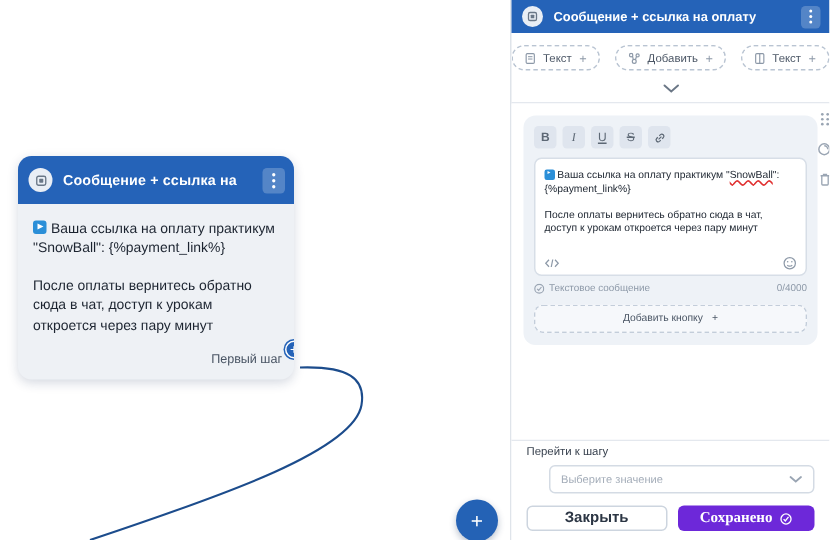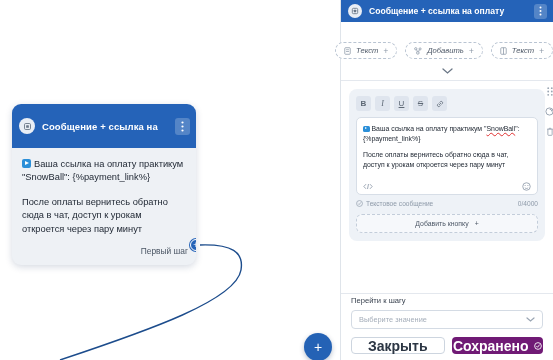--- a/index.html
+++ b/index.html
@@ -25,21 +25,21 @@
     left: 12px; top: 104px;
     width: 184px;
     background: #eef1f5;
     border-radius: 9px;
     box-shadow: 0 2px 7px rgba(20,45,90,.18);
     overflow: hidden;
   }
   .node-header {
     display: flex; align-items: center;
     background: #2563b8;
-    height: 44px;
+    height: 32px;
     padding: 0 6px 0 7px;
     gap: 7px;
   }
   .node-avatar {
     width: 16px; height: 16px; border-radius: 50%;
     background: #e9eef5; flex: 0 0 auto;
     display: flex; align-items: center; justify-content: center;
   }
   .node-title {
     color: #fff; font-size: 9.5px; font-weight: bold;
@@ -112,22 +112,22 @@
     color: #fff; font-size: 8.6px; font-weight: bold; flex: 1 1 auto;
     white-space: nowrap; overflow: hidden;
   }
   .panel-menu {
     width: 13px; height: 15px; border-radius: 3px;
     background: rgba(255,255,255,.22);
     display: flex; align-items: center; justify-content: center;
   }
 
   .add-row {
-    display: flex; align-items: center; justify-content: flex-end;
-    gap: 8px; padding: 20px 0 6px 0; flex: 0 0 auto; font-style: italic;
+    display: flex; align-items: center; justify-content: space-between;
+    gap: 8px; padding: 8px 0 6px 0; flex: 0 0 auto;
   }
   .add-chip {
     display: flex; align-items: center; gap: 5px;
     border: 1px dashed #b9c4d2; border-radius: 13px;
     background: #fff;
     height: 17px; padding: 0 8px;
     font-size: 7.6px; color: #4c5766;
     white-space: nowrap;
   }
   .add-chip .plus { color: #8d99a8; font-size: 8.5px; }
@@ -213,29 +213,30 @@
     border-top: 1px solid #e4e8ee;
     padding: 2px 10px 6px 10px;
     background: #fff;
   }
   .field-label { font-size: 7.6px; color: #39424f; margin-bottom: 5px; }
   .select-box {
     height: 19px; border: 1px solid #d4dbe4; border-radius: 4px;
     display: flex; align-items: center; justify-content: space-between;
     padding: 0 7px; font-size: 7.4px; color: #a4adb9;
     background: #fff;
+    margin-left: 15px;
   }
   .footer-buttons { display: flex; gap: 7px; margin-top: 8px; }
   .btn {
     flex: 1 1 0; height: 17px; border-radius: 4px;
     display: flex; align-items: center; justify-content: center;
-    gap: 5px; font-size: 14px; font-weight: bold;
+    gap: 5px; font-size: 10px; font-weight: bold;
   }
   .btn-secondary { border: 1px solid #cdd5df; color: #2c3644; background: #fff; }
-  .btn-primary { background: #701a75; color: #fff; }
+  .btn-primary { background: #6d28d9; color: #fff; font-family: Liberation Serif, serif; }
   svg { display: block; }
 </style>
 </head>
 <body>
 
 <div id="app">
 
   <div id="canvas">
 
     <svg id="edges" viewBox="0 0 340 360">

